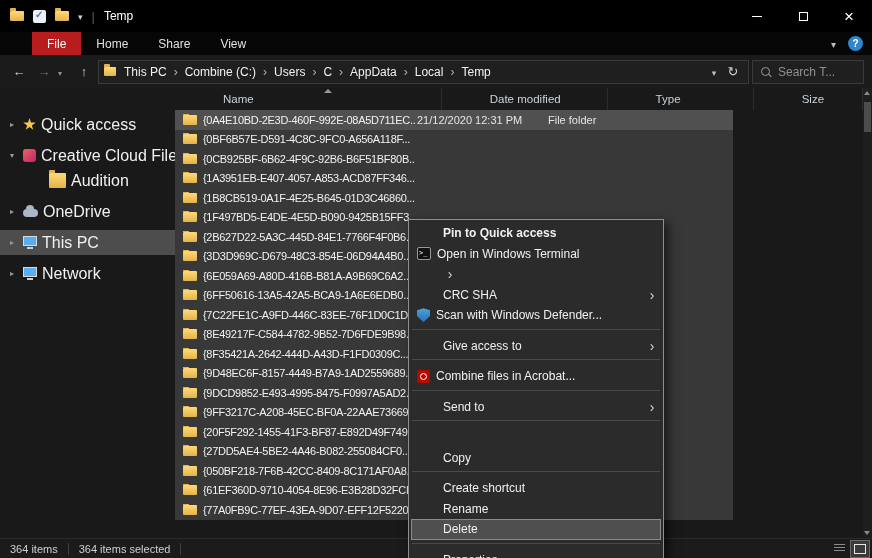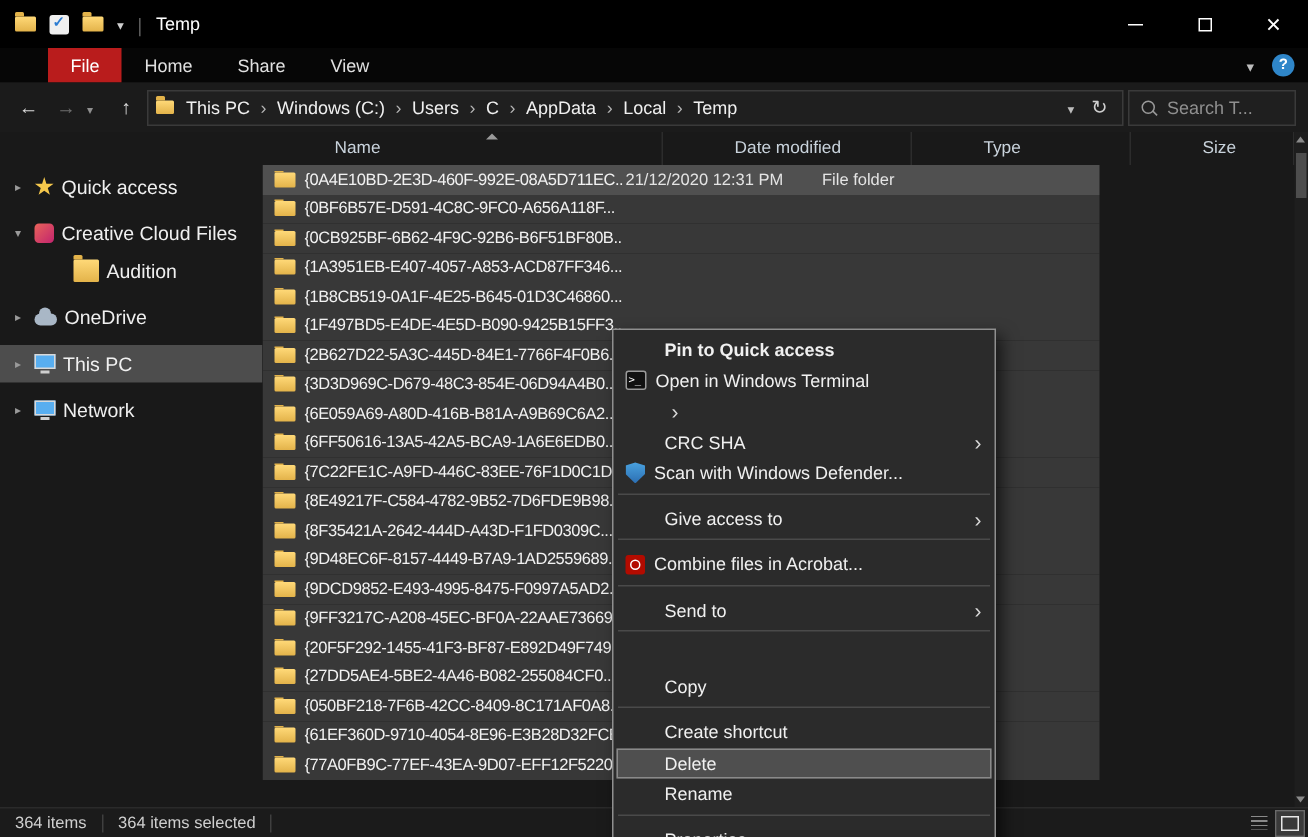--- a/index.html
+++ b/index.html
@@ -54,21 +54,21 @@
   
   .main{position:absolute;top:88px;left:0;right:0;bottom:20px;background:#191919;}
   
   .sidebar{position:absolute;left:0;top:0;bottom:0;width:175px;padding-top:24px;overflow:hidden;}
   .side-item{height:25px;display:flex;align-items:center;padding-left:6px;gap:5px;}
   .side-item.group{margin-top:6px;}
   .side-item.indent{padding-left:32px;}
   .side-item.selected{background:#4d4d4d;}
   .twisty{width:12px;font-size:8px;color:#9a9a9a;text-align:center;flex:0 0 auto;}
   .side-ico{width:17px;height:15px;display:inline-flex;align-items:center;justify-content:center;flex:0 0 auto;}
-  .side-label{font-size:13px;color:#f0f0f0;white-space:nowrap;}
+  .side-label{font-size:16px;color:#f0f0f0;white-space:nowrap;}
   .star-icon{width:13px;height:13px;background:#f5c84c;clip-path:polygon(50% 0%,61% 35%,98% 35%,68% 57%,79% 91%,50% 70%,21% 91%,32% 57%,2% 35%,39% 35%);}
   .creative-cloud-icon{width:13px;height:13px;border-radius:3px;background:linear-gradient(135deg,#e9635a,#c2246e);}
   .onedrive-icon{width:15px;height:8px;background:#a9b7c6;border-radius:8px;position:relative;margin-top:3px;}
   .onedrive-icon::before{content:'';position:absolute;left:3px;top:-4px;width:8px;height:8px;border-radius:50%;background:#a9b7c6;}
   .computer-icon{width:14px;height:10px;background:#58aef0;border:1px solid #d9d9d9;position:relative;margin-top:-3px;}
   .computer-icon::after{content:'';position:absolute;left:3px;bottom:-4px;width:6px;height:2px;background:#cfcfcf;}
   .network-icon{width:14px;height:10px;background:#58aef0;border:1px solid #d9d9d9;position:relative;margin-top:-3px;}
   .network-icon::after{content:'';position:absolute;left:3px;bottom:-4px;width:6px;height:2px;background:#cfcfcf;}
   
   .filelist{position:absolute;left:175px;top:0;right:9px;bottom:0;overflow:hidden;font-size:11px;}
@@ -164,21 +164,21 @@
     <span class="nav-btn fwd"></span>
     <span class="nav-chevron-sm"></span>
     <span class="nav-btn up"></span>
     <div class="addressbar">
       <span class="folder-shape addr-folder"></span>
       <span class="crumbs">
 
           <span class="crumb">This PC</span>
           <span class="crumb-sep">›</span>
 
-          <span class="crumb">Windows (C:)</span>
+          <span class="crumb">Combine (C:)</span>
           <span class="crumb-sep">›</span>
 
           <span class="crumb">Users</span>
           <span class="crumb-sep">›</span>
 
           <span class="crumb">C</span>
           <span class="crumb-sep">›</span>
 
           <span class="crumb">AppData</span>
           <span class="crumb-sep">›</span>
@@ -574,29 +574,29 @@
           
           
         </div>
 
         <div class="menu-item">
           <span class="mi-icon"></span>
           <span class="mi-label">Create shortcut</span>
           <span class="mi-arrow"></span>
         </div>
 
+        <div class="menu-item">
+          <span class="mi-icon"></span>
+          <span class="mi-label">Rename</span>
+          <span class="mi-arrow"></span>
+        </div>
+
         <div class="menu-item highlighted">
           <span class="mi-icon"></span>
           <span class="mi-label">Delete</span>
-          <span class="mi-arrow"></span>
-        </div>
-
-        <div class="menu-item">
-          <span class="mi-icon"></span>
-          <span class="mi-label">Rename</span>
           <span class="mi-arrow"></span>
         </div>
 
         <div class="menu-item separator">
           
           
           
         </div>
 
         <div class="menu-item">

